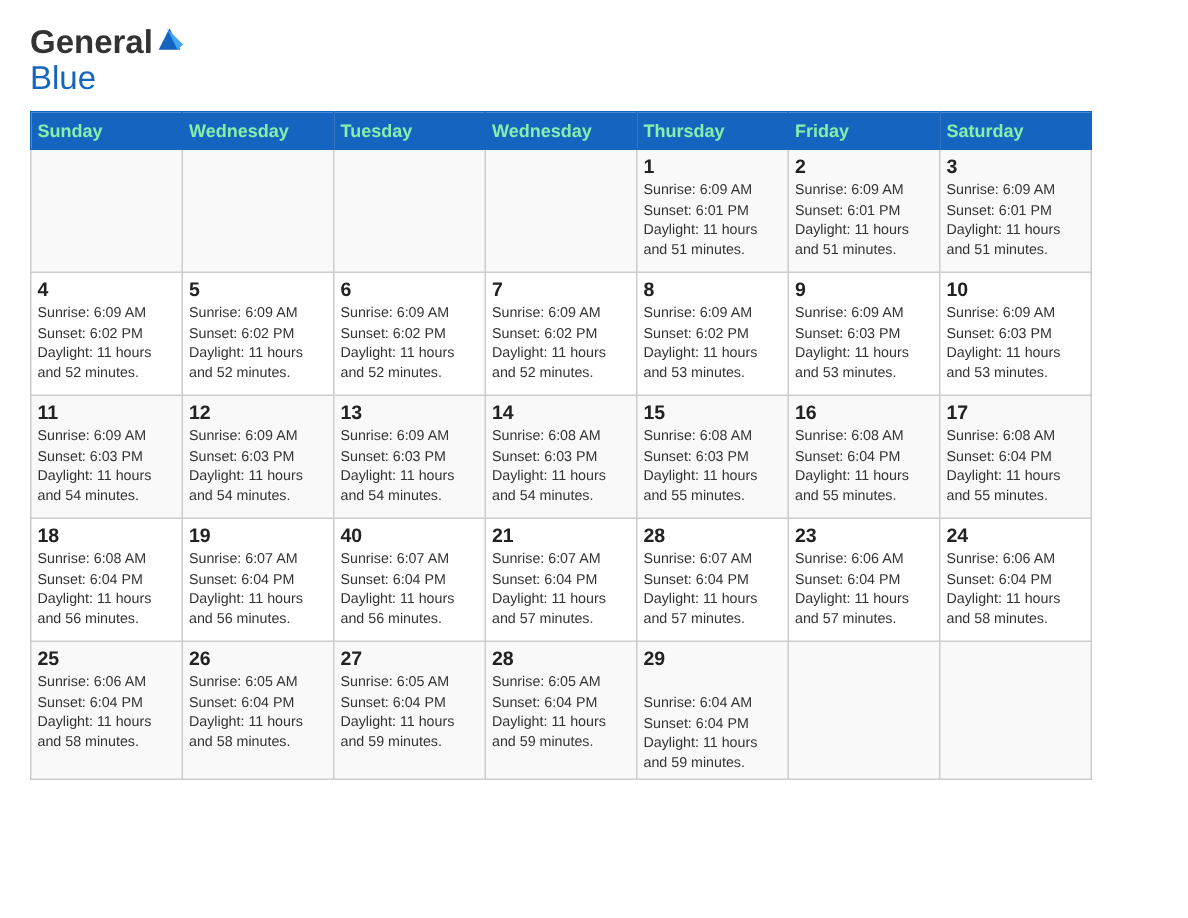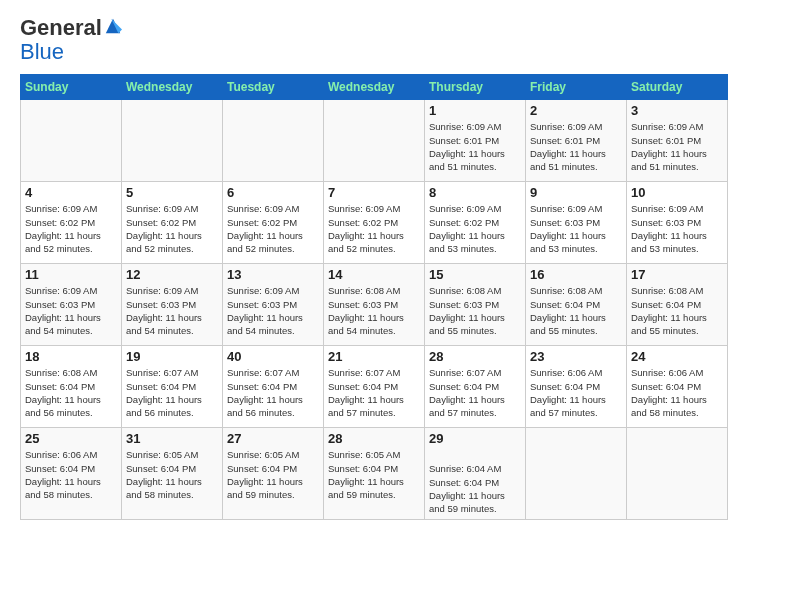--- a/index.html
+++ b/index.html
@@ -309,21 +309,21 @@
         </tr>
         <tr>
           <td>
             <span class="day-num">25</span>
             <div class="day-info" style="white-space: pre-line;">Sunrise: 6:06 AM
 Sunset: 6:04 PM
 Daylight: 11 hours
 and 58 minutes.</div>
           </td>
           <td>
-            <span class="day-num">31</span>
+            <span class="day-num">26</span>
             <div class="day-info" style="white-space: pre-line;">Sunrise: 6:05 AM
 Sunset: 6:04 PM
 Daylight: 11 hours
 and 58 minutes.</div>
           </td>
           <td>
             <span class="day-num">27</span>
             <div class="day-info" style="white-space: pre-line;">Sunrise: 6:05 AM
 Sunset: 6:04 PM
 Daylight: 11 hours

